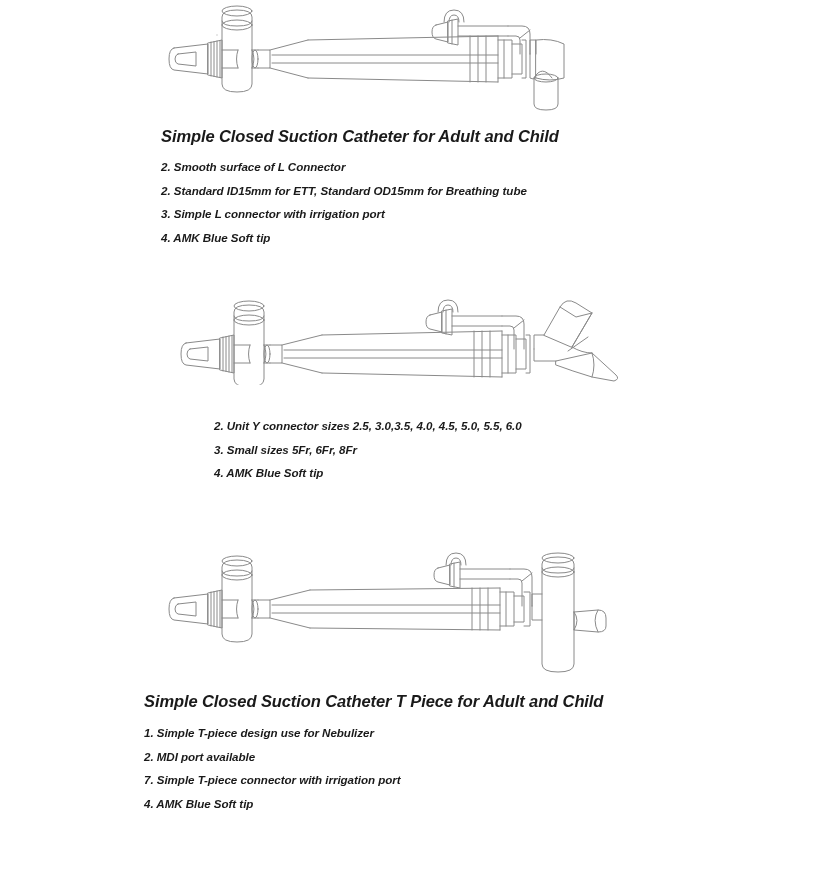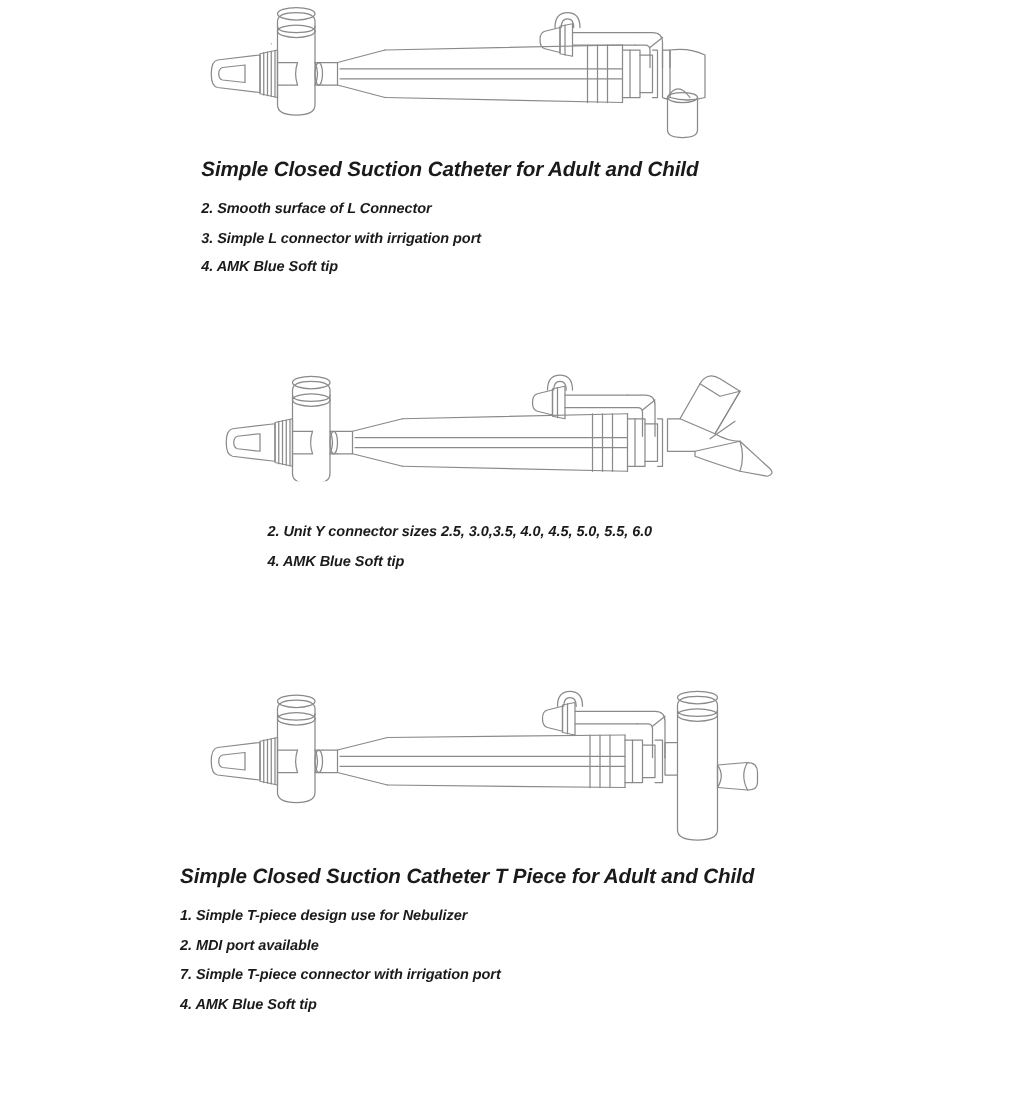--- a/index.html
+++ b/index.html
@@ -137,20 +137,21 @@
         <path d="M374 78 Q382 64 392 78"></path>
         <path d="M374 78 L374 104 Q374 110 386 110 Q398 110 398 104 L398 78"></path>
         <ellipse cx="386" cy="78" rx="12" ry="4"></ellipse>
       </svg>
     </div>
 
     <div class="textblock" id="text-1">
       <div class="heading">Simple Closed Suction Catheter for Adult and Child</div>
       <ul class="feature-list">
         <li class="feature-item">2. Smooth surface of L Connector</li>
+        <li class="feature-item">2. Standard ID15mm for ETT, Standard OD15mm for Breathing tube</li>
         <li class="feature-item">3. Simple L connector with irrigation port</li>
         <li class="feature-item">4. AMK Blue Soft tip</li>
       </ul>
     </div>
   </div>
 
   <div class="section" id="section-2">
 
     <div class="figure" id="fig-2">
       <svg width="470" height="100" viewBox="0 0 470 100" fill="none" stroke="#8a8a8a" stroke-width="1" stroke-linejoin="round" stroke-linecap="round">
@@ -201,20 +202,21 @@
         <path d="M396 66 L416 52"></path>
         <path d="M384 76 L420 68 L444 90 Q448 94 442 96 L420 92 Q400 86 384 80 Z"></path>
         <path d="M420 68 Q424 80 420 92"></path>
         <path d="M400 62 Q410 68 420 68"></path>
       </svg>
     </div>
 
     <div class="textblock" id="text-2">
       <ul class="feature-list">
         <li class="feature-item">2. Unit Y connector sizes 2.5, 3.0,3.5, 4.0, 4.5, 5.0, 5.5, 6.0</li>
+        <li class="feature-item">3. Small sizes 5Fr, 6Fr, 8Fr</li>
         <li class="feature-item">4. AMK Blue Soft tip</li>
       </ul>
     </div>
   </div>
 
   <div class="section" id="section-3">
 
     <div class="figure" id="fig-3">
       <svg width="470" height="130" viewBox="0 0 470 130" fill="none" stroke="#8a8a8a" stroke-width="1" stroke-linejoin="round" stroke-linecap="round">
 

